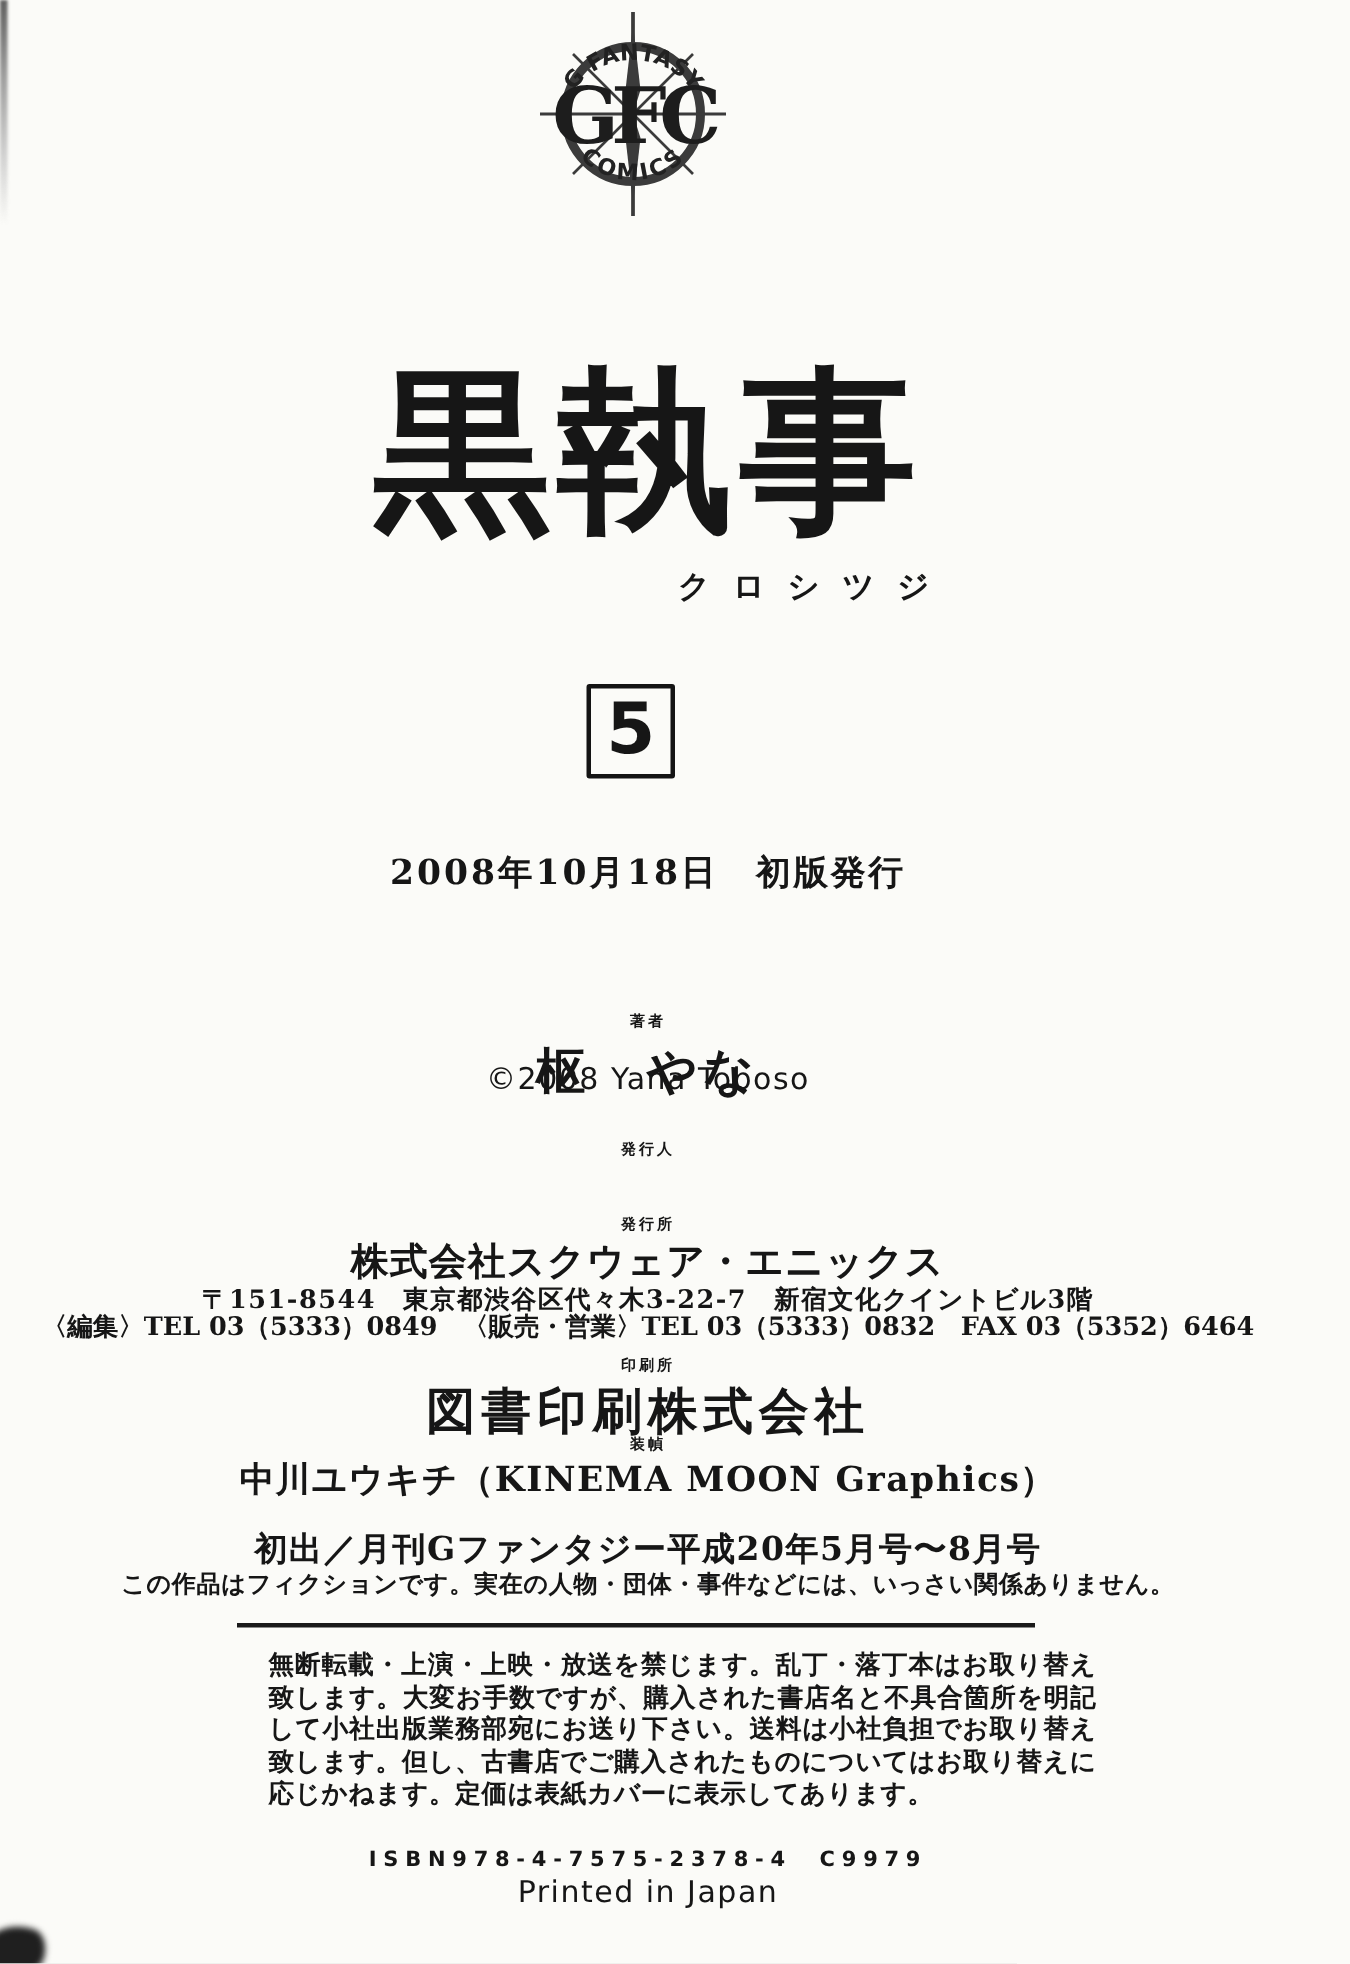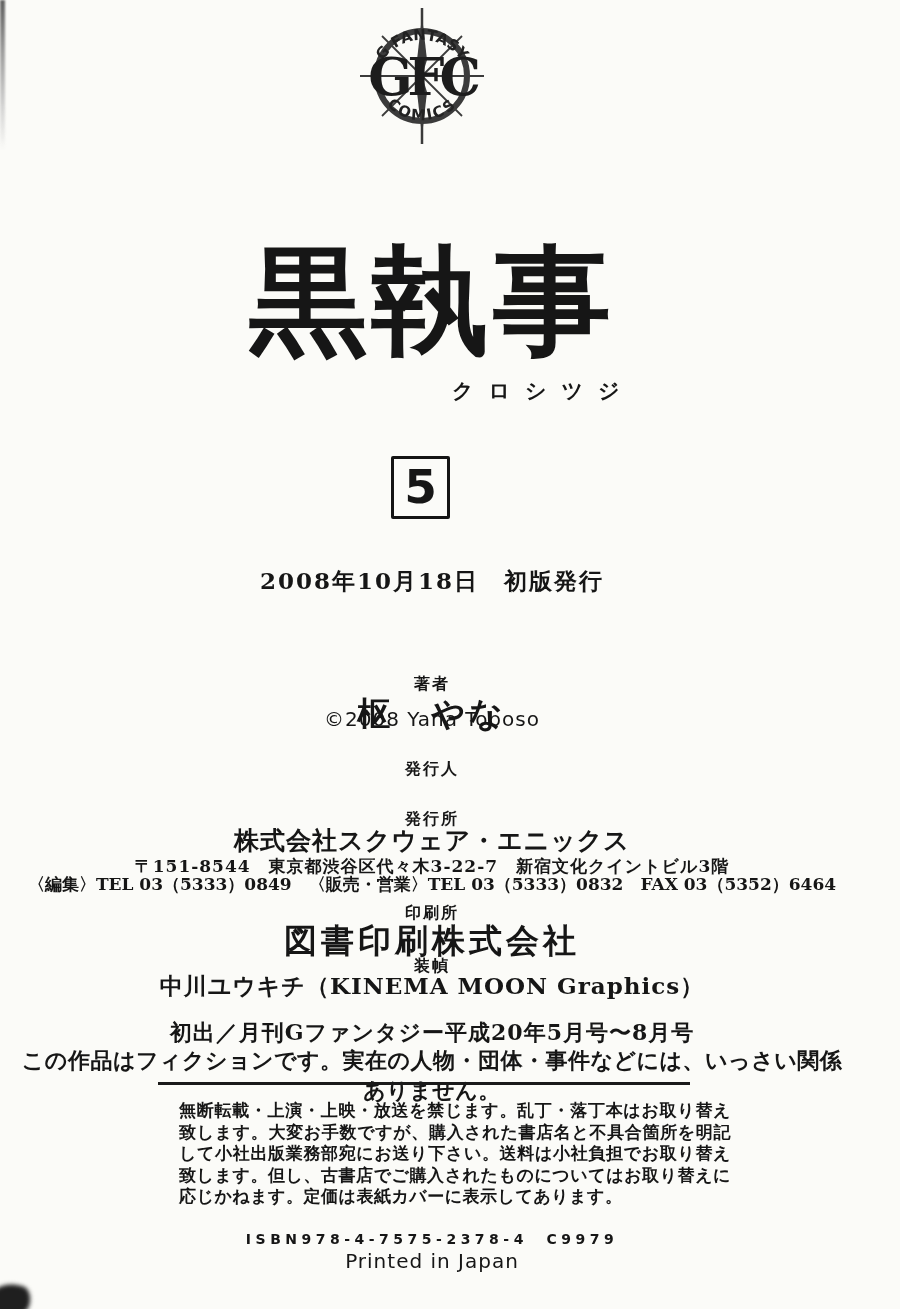--- a/index.html
+++ b/index.html
@@ -14,30 +14,30 @@
   .book-title{top:231px;font-size:118px;font-weight:900;letter-spacing:4px;line-height:1.18;}
   .furigana{position:absolute;left:452px;top:377px;font-size:21px;font-weight:700;letter-spacing:15px;}
   .volume-box{
     position:absolute;left:391px;top:456px;width:53px;height:57px;
     border:3px solid #141414;border-radius:2px;
     font-family:"DejaVu Sans","Liberation Sans",sans-serif;
     font-size:47px;font-weight:700;line-height:56px;text-align:center;
   }
   .edition-line{top:566px;font-size:23px;font-weight:700;letter-spacing:2px;}
 
-  .credit-label{font-family:"DejaVu Sans","Liberation Sans",sans-serif;font-weight:700;font-size:16px;letter-spacing:2px;}
+  .credit-label{font-family:"DejaVu Sans","Liberation Sans",sans-serif;font-weight:700;font-size:10px;letter-spacing:2px;}
   .credit-name{font-size:33px;font-weight:600;letter-spacing:4px;}
 
   .copyright-line{top:707px;font-size:20px;letter-spacing:1px;}
   .company-line{top:824px;font-size:25px;font-weight:600;letter-spacing:1px;}
   .address-line{top:855px;font-size:17px;font-weight:600;letter-spacing:1px;}
   .phones-line{top:873px;font-size:17px;font-weight:600;}
   .design-name{top:971px;font-size:23px;font-weight:600;letter-spacing:1px;}
   .first-pub{top:1018px;font-size:22px;font-weight:700;letter-spacing:1px;}
-  .fiction-line{top:1046px;font-size:22px;font-weight:700;letter-spacing:0.5px;text-align:center;}
+  .fiction-line{top:1046px;font-size:16px;font-weight:700;letter-spacing:0.5px;text-align:center;}
 
   .rule{position:absolute;left:158px;top:1082px;width:532px;height:3px;background:#1a1a1a;}
 
   .legal{
     position:absolute;left:179px;top:1100px;width:552px;
     font-size:17px;font-weight:600;line-height:21.5px;letter-spacing:0.5px;
     text-align:justify;text-align-last:left;
   }
 
   .isbn-line{top:1231px;font-size:14px;font-weight:700;letter-spacing:4.5px;}

